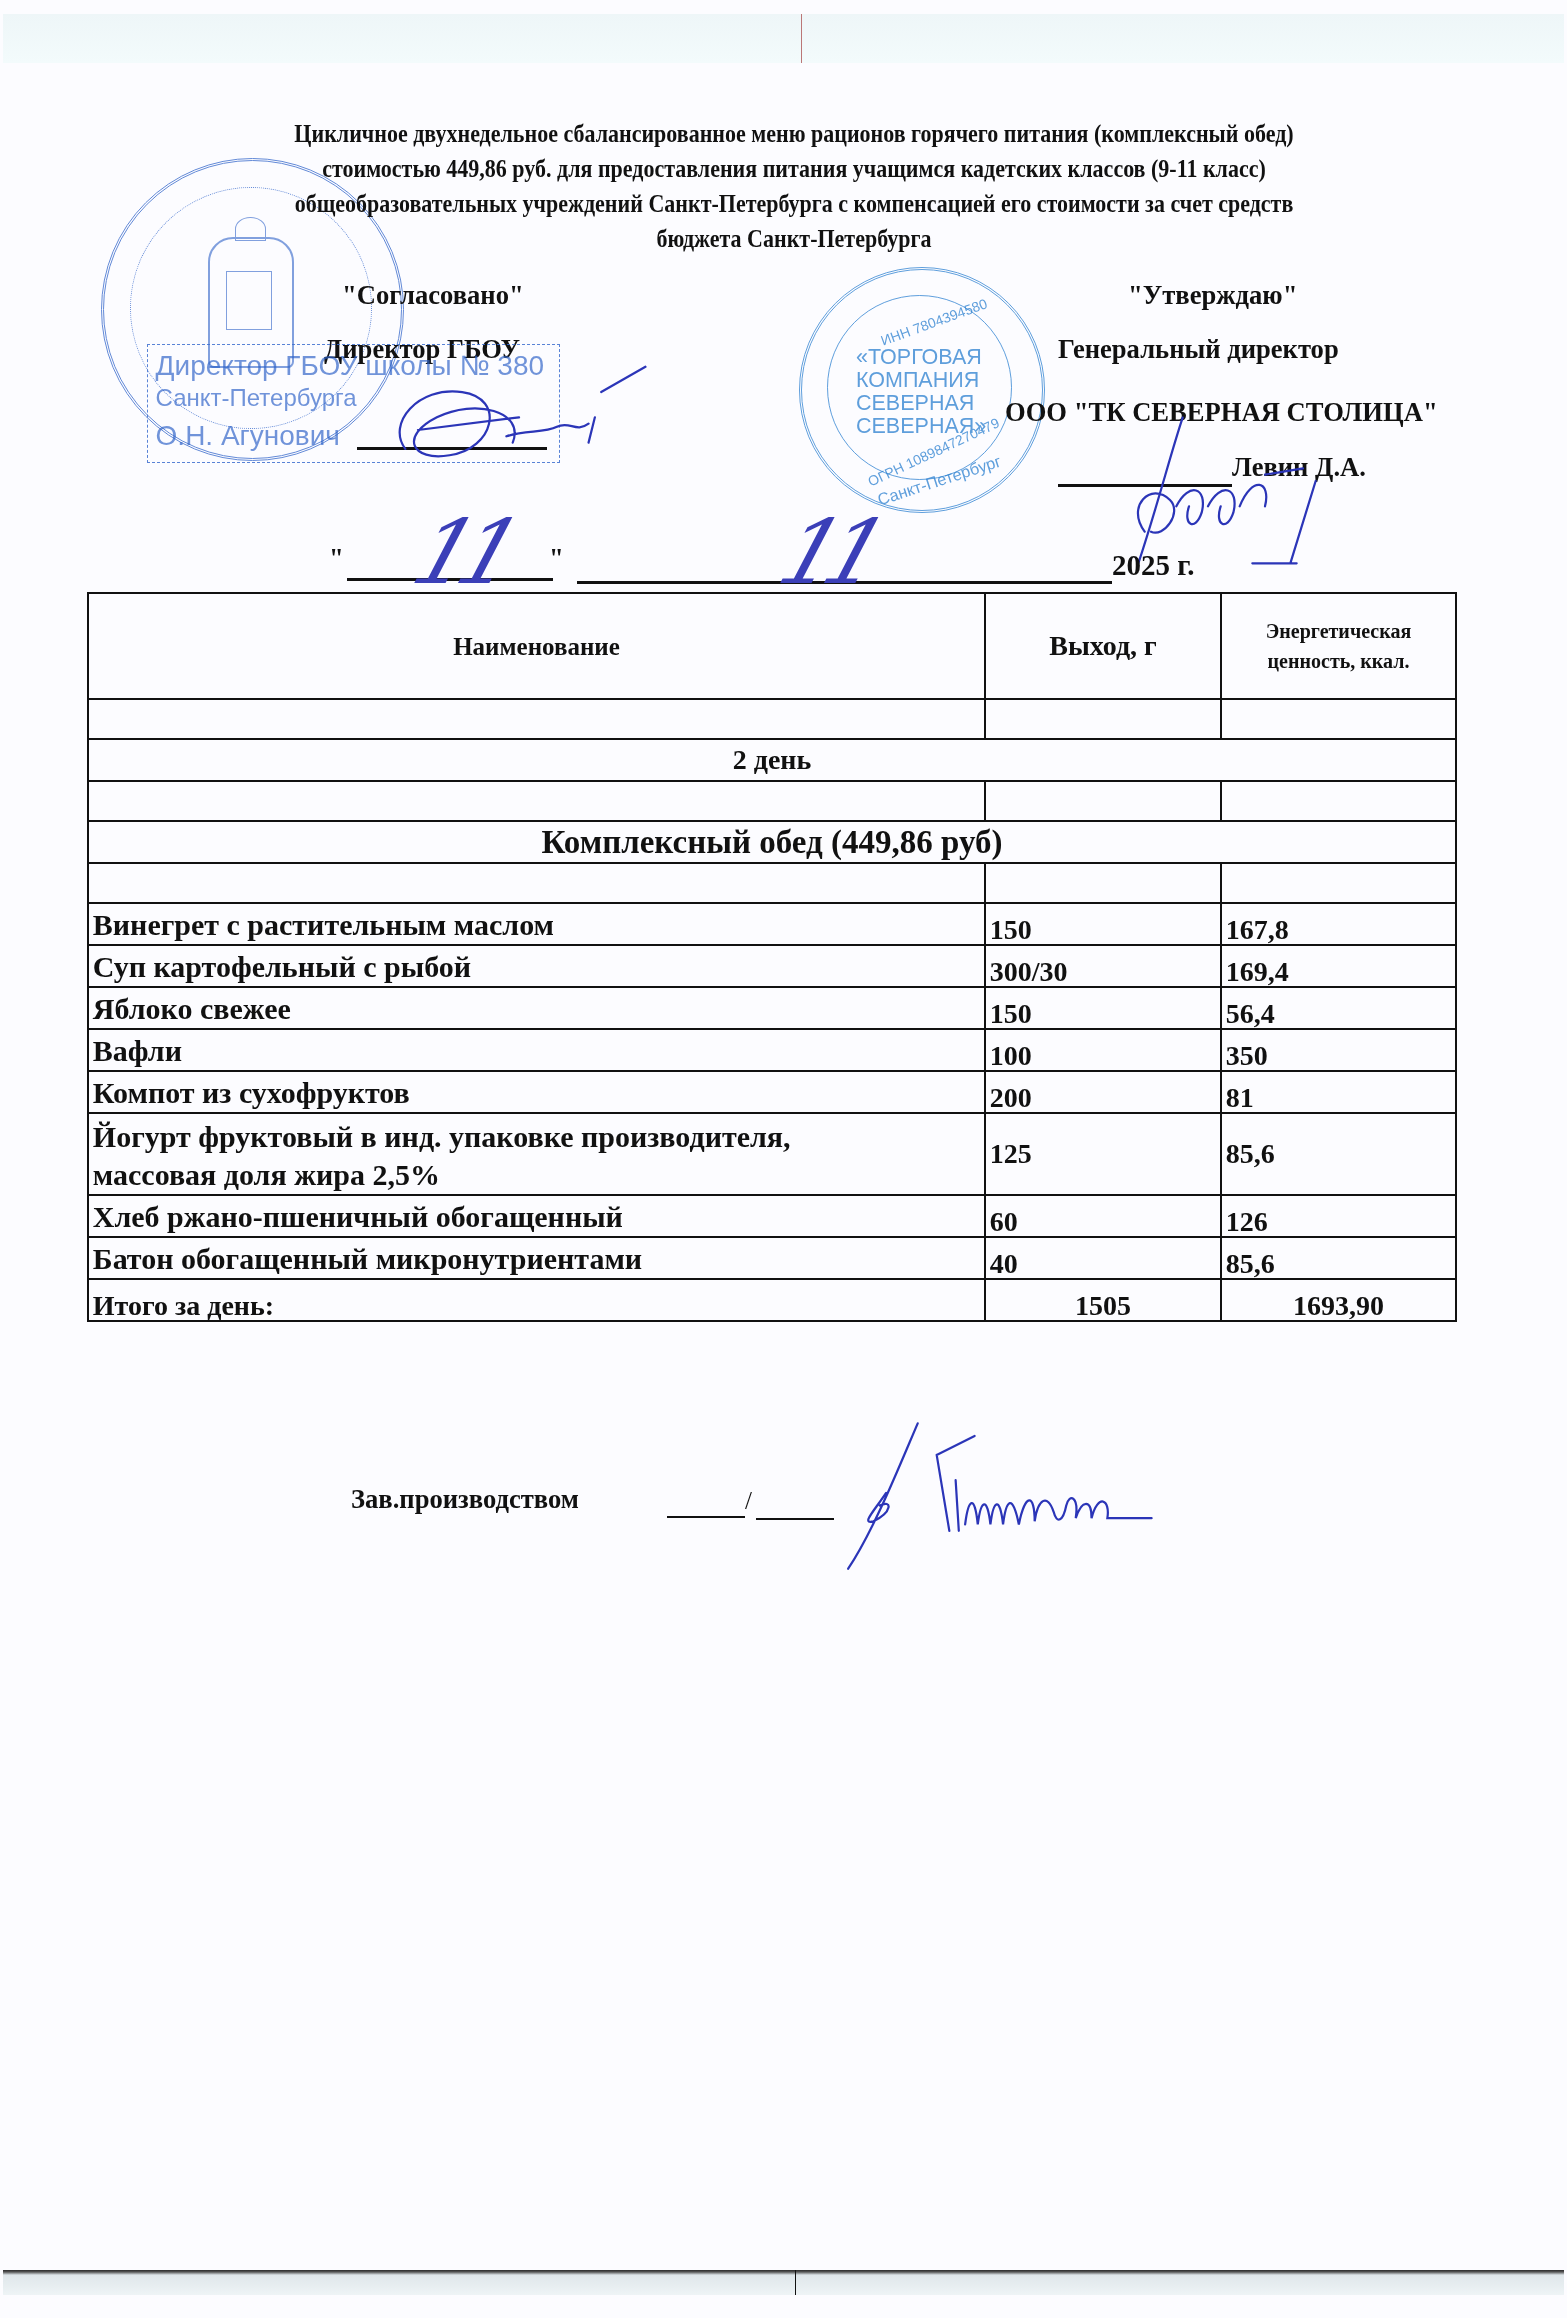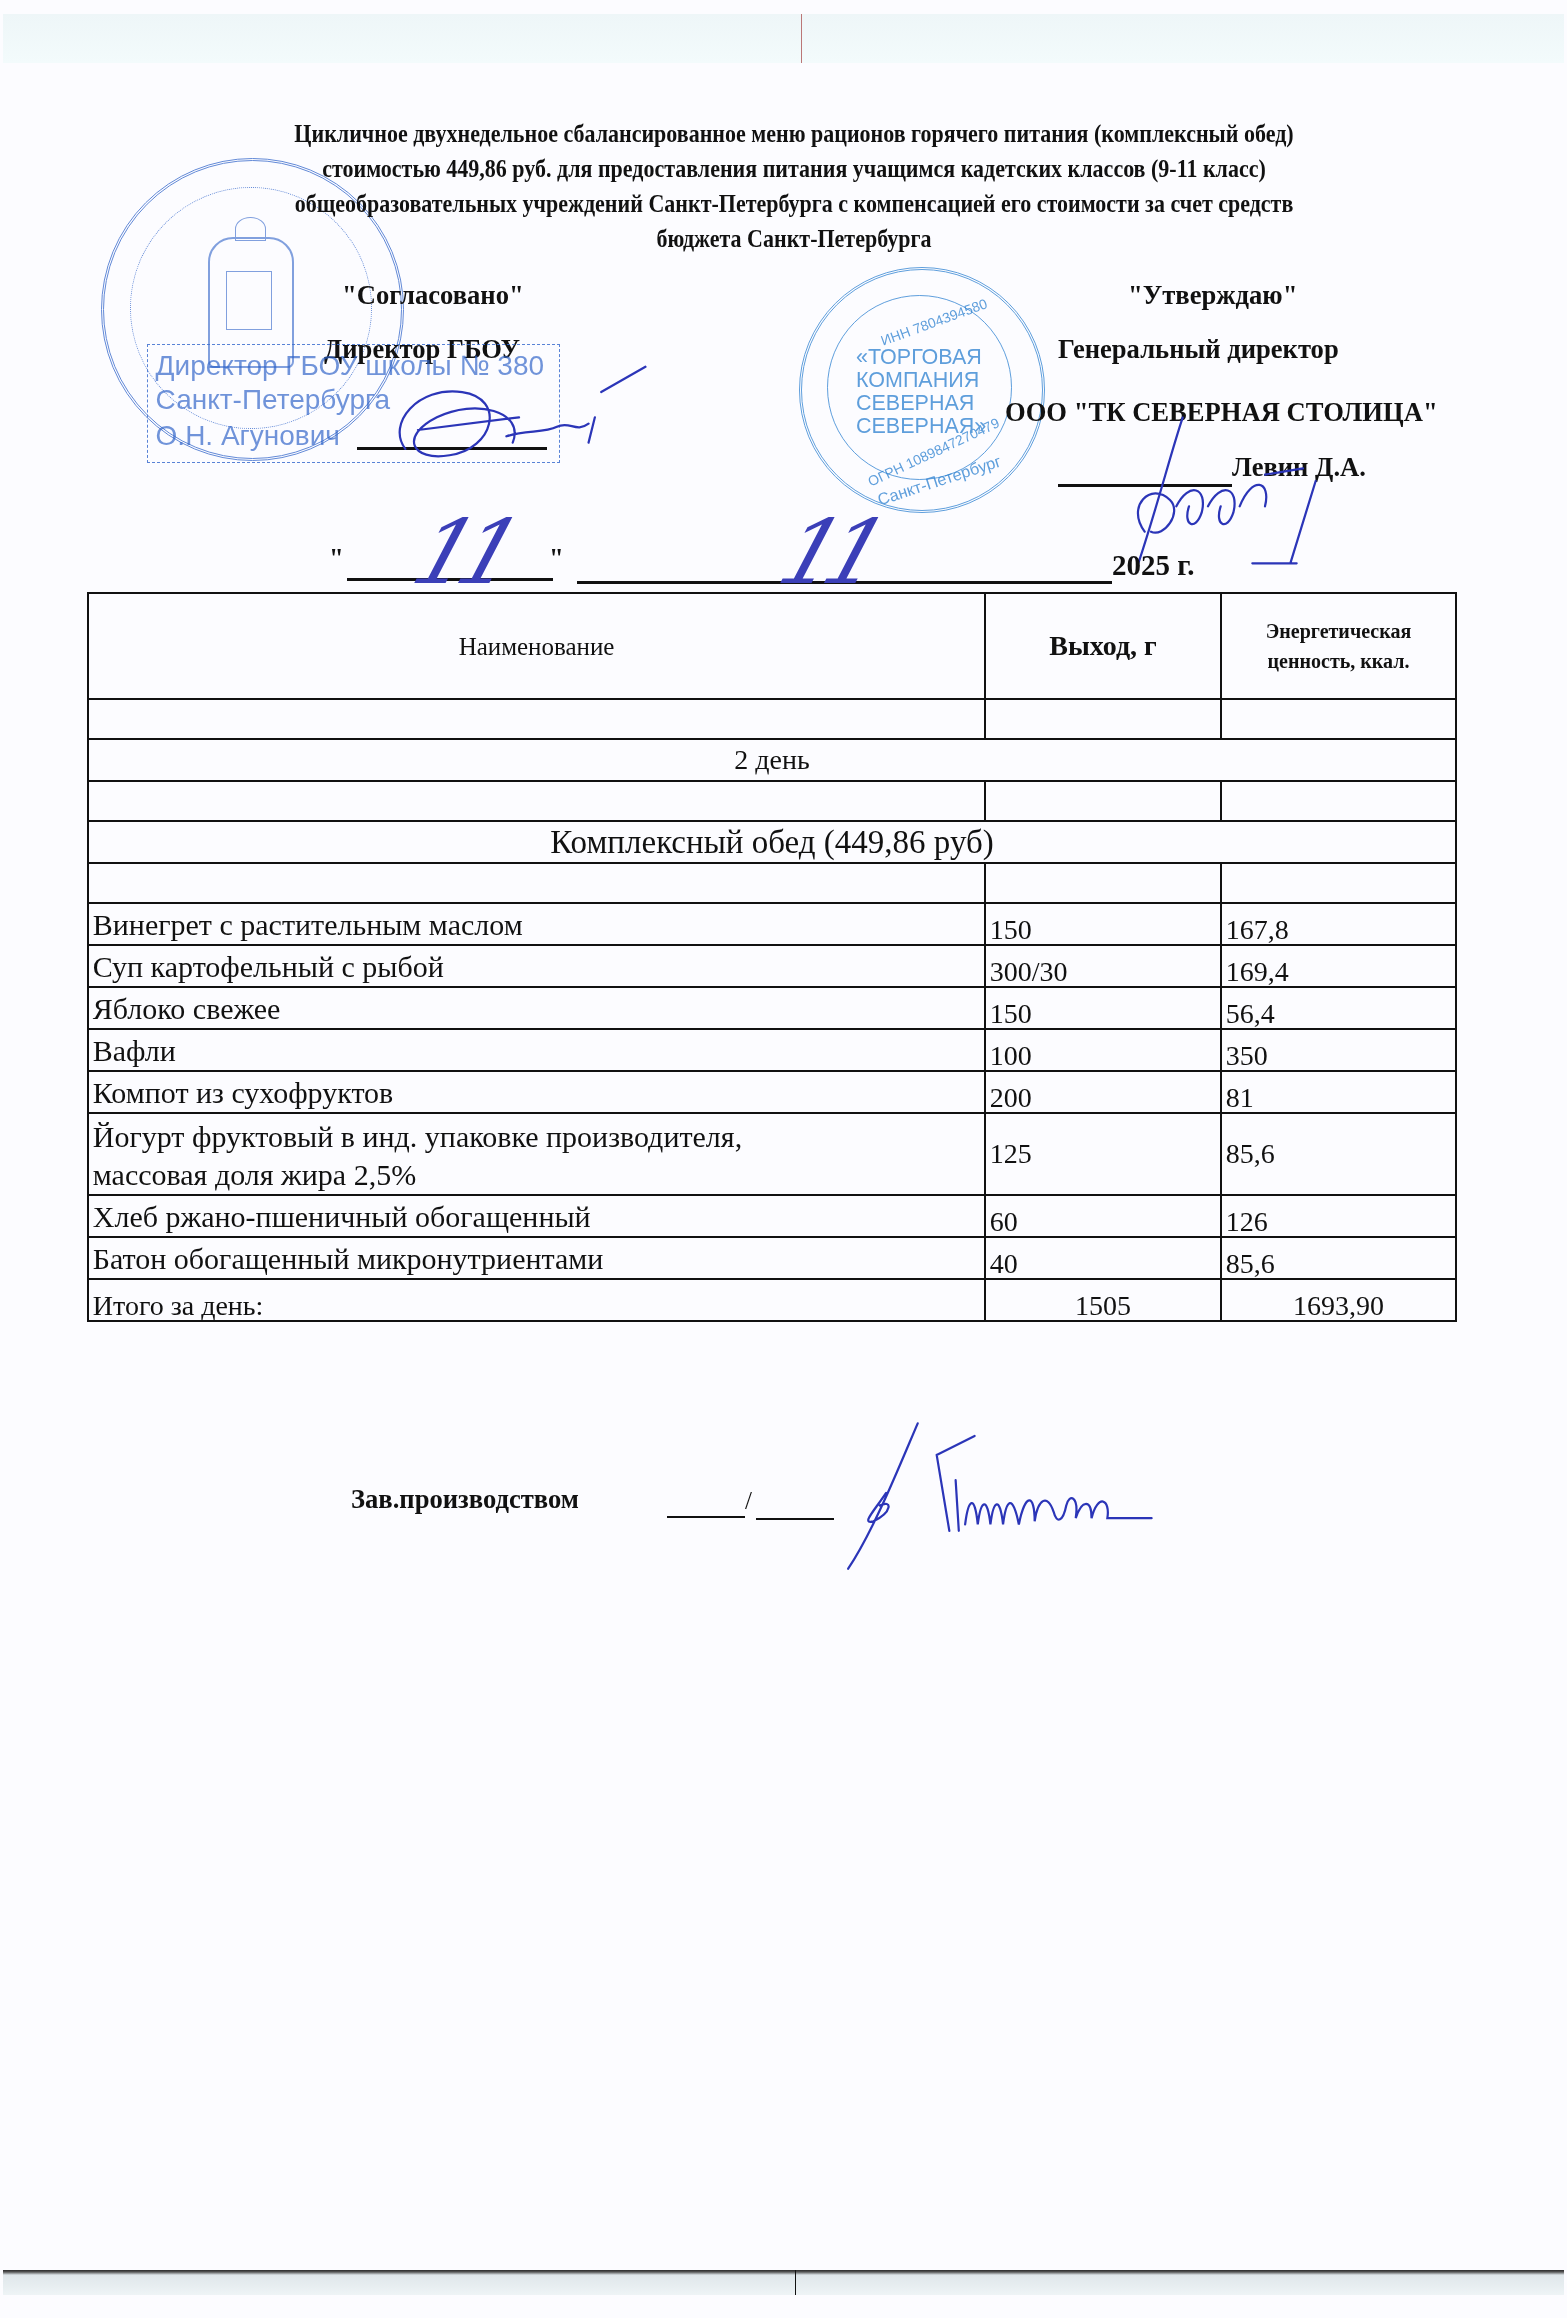--- a/index.html
+++ b/index.html
@@ -39,21 +39,21 @@
 
   .sig { position: absolute; overflow: visible; }
   .sig path { fill: none; stroke: #2b35b8; stroke-width: 3.5; stroke-linecap: round; }
 
   table.menu {
     position: absolute; left: 87px; top: 592px; width: 1368px;
     border-collapse: collapse; table-layout: fixed;
   }
   table.menu td, table.menu th {
     border: 2.5px solid #111; padding: 0 3.8px; font-size: 28px; line-height: 1;
-    font-weight: normal;
+    font-weight: bold;
   }
   table.menu col.c1 { width: 897px; }
   table.menu col.c2 { width: 236px; }
   table.menu col.c3 { width: 235px; }
   .hdr { height: 104px; text-align: center; }
   .hdr.name { font-size: 25px; }
   .hdr.yield { font-size: 28px; font-weight: bold; }
   .hdr.energy { font-size: 20px; font-weight: bold; line-height: 30px; }
   .empty { height: 40px; }
   .section td { height: 40px; text-align: center; font-weight: bold; }
@@ -81,21 +81,21 @@
     <div style="position:absolute; left:25px; top:-22px; width:28.5px; height:22px; border:1.9px solid #2f63c9; border-radius:50% 50% 0 0;"></div>
   </div>
 </div>
 <div class="stamp-round" style="left:130px; top:187px; width:240px; height:240px; border-width:1.9px; border-style:dotted;"></div>
 
 <div class="blk" style="left:342px; top:280px;">"Согласовано"</div>
 <div class="blk" style="left:324px; top:334px;">Директор ГБОУ</div>
 
 <div class="stamp-box">
   <div class="stamp-text" style="left:7.6px; top:5px; font-size:28px; opacity:.8;">Директор ГБОУ школы № 380</div>
-  <div class="stamp-text" style="left:7.6px; top:39px; font-size:28px; opacity:.8;">Санкт-Петербурга</div>
+  <div class="stamp-text" style="left:7.6px; top:39px; font-size:24px; opacity:.8;">Санкт-Петербурга</div>
   <div class="stamp-text" style="left:7.6px; top:75px; font-size:28px; opacity:.8;">О.Н. Агунович</div>
 </div>
 <div class="uline" style="left:357px; top:447px; width:190px;"></div>
 <svg class="sig" style="left:380px; top:373px;" width="316" height="95" viewBox="0 0 500 150">
   <path d="M40 120 C10 80 60 20 130 30 C200 40 180 120 110 130 C50 140 30 100 90 70 C150 40 230 60 210 110 M60 90 L220 70 M200 100 C230 90 260 95 280 85 C300 75 310 95 330 80 M340 70 L330 110 M350 30 L420 -10"></path>
 </svg>
 
 <div class="title">
   <div>Цикличное двухнедельное сбалансированное меню рационов горячего питания (комплексный обед)</div>
   <div>стоимостью 449,86 руб. для предоставления питания учащимся кадетских классов (9-11 класс)</div>

